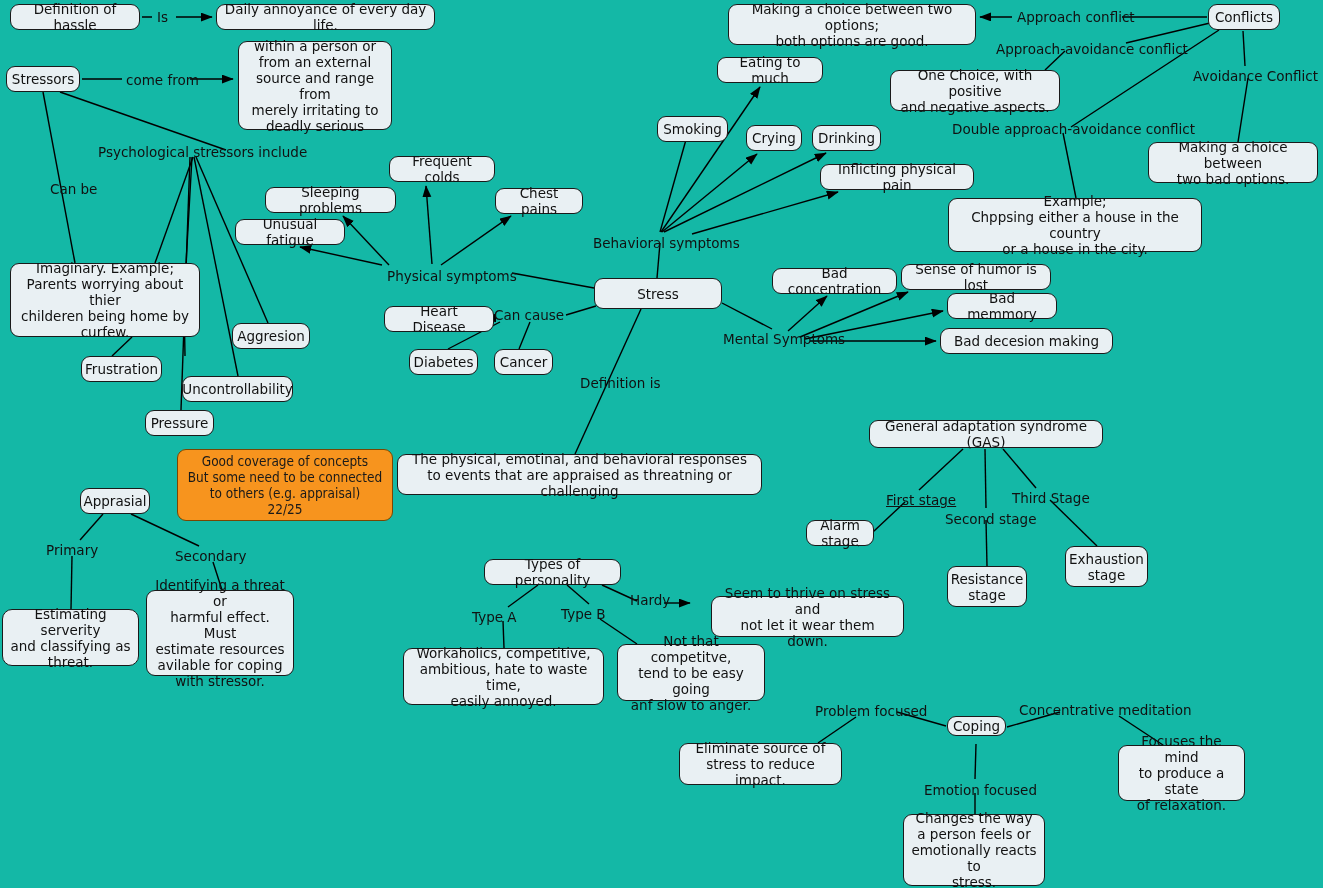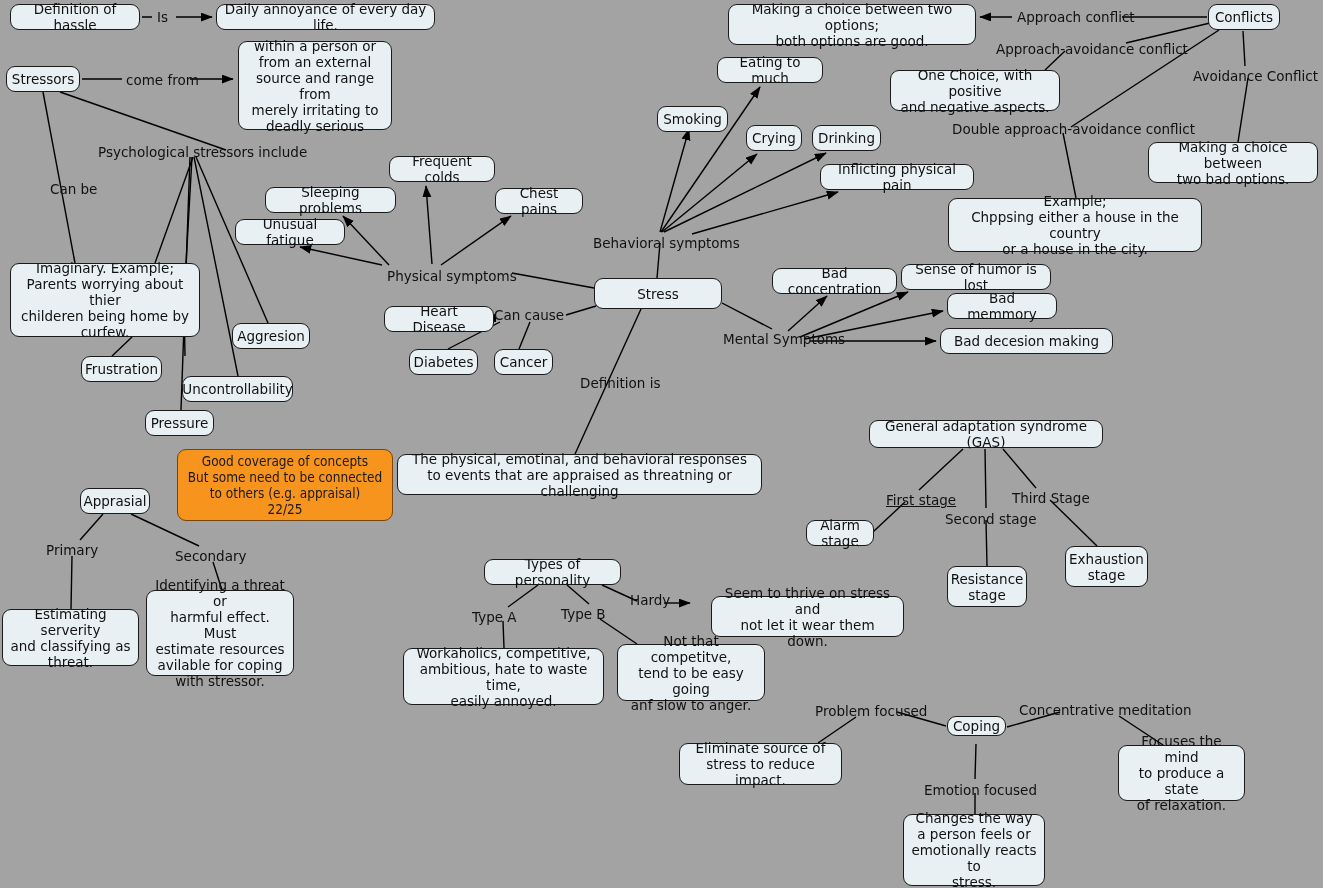--- a/index.html
+++ b/index.html
@@ -1,17 +1,17 @@
 <!DOCTYPE html>
 <html><head>
 <meta charset="utf-8">
 <style>
   html,body{margin:0;padding:0;background:#ffffff;}
   body{font-family:"DejaVu Sans","Liberation Sans",sans-serif;}
-  #map{position:relative;width:1323px;height:888px;background:#a3a3a3;overflow:hidden;}
+  #map{position:relative;width:1323px;height:888px;background:#14b8a6;overflow:hidden;}
   #edges{position:absolute;left:0;top:0;width:1323px;height:888px;pointer-events:none;}
   .node{
     position:absolute;
     box-sizing:border-box;
     background:#e9f0f3;
     border:1.4px solid #1a1a1a;
     border-radius:9px;
     color:#111;
     font-size:13.5px;
     line-height:16px;
@@ -131,21 +131,21 @@
     <div class="node" style="left: 81px; top: 356px; width: 81px; height: 26px;">Frustration</div>
     <div class="node" style="left: 182px; top: 376px; width: 111px; height: 26px;">Uncontrollability</div>
     <div class="node" style="left: 145px; top: 410px; width: 69px; height: 26px;">Pressure</div>
     <div class="node" style="left: 384px; top: 306px; width: 110px; height: 26px;">Heart Disease</div>
     <div class="node" style="left: 409px; top: 349px; width: 69px; height: 26px;">Diabetes</div>
     <div class="node" style="left: 494px; top: 349px; width: 59px; height: 26px;">Cancer</div>
     <div class="node" style="left: 594px; top: 278px; width: 128px; height: 31px;">Stress</div>
     <div class="node" style="left: 728px; top: 4px; width: 248px; height: 41px;">Making a choice between two options;
 both options are good.</div>
     <div class="node" style="left: 717px; top: 57px; width: 106px; height: 26px;">Eating to much</div>
-    <div class="node" style="left: 657px; top: 106px; width: 71px; height: 26px;">Smoking</div>
+    <div class="node" style="left: 657px; top: 116px; width: 71px; height: 26px;">Smoking</div>
     <div class="node" style="left: 746px; top: 125px; width: 56px; height: 26px;">Crying</div>
     <div class="node" style="left: 812px; top: 125px; width: 69px; height: 26px;">Drinking</div>
     <div class="node" style="left: 820px; top: 164px; width: 154px; height: 26px;">Inflicting physical pain</div>
     <div class="node" style="left: 890px; top: 70px; width: 170px; height: 41px;">One Choice, with positive
 and negative aspects.</div>
     <div class="node" style="left: 1208px; top: 4px; width: 72px; height: 26px;">Conflicts</div>
     <div class="node" style="left: 1148px; top: 142px; width: 170px; height: 41px;">Making a choice between
 two bad options.</div>
     <div class="node" style="left: 948px; top: 198px; width: 254px; height: 54px;">Example;
 Chppsing either a house in the country
@@ -160,21 +160,21 @@
 stage</div>
     <div class="node" style="left: 1065px; top: 546px; width: 83px; height: 41px;">Exhaustion
 stage</div>
     <div class="node orange" style="left: 177px; top: 449px; width: 216px; height: 72px;">Good coverage of concepts
 But some need to be connected
 to others (e.g. appraisal)
 22/25</div>
     <div class="node" style="left: 397px; top: 454px; width: 365px; height: 41px;">The physical, emotinal, and behavioral responses
 to events that are appraised as threatning or challenging</div>
     <div class="node" style="left: 80px; top: 488px; width: 70px; height: 26px;">Apprasial</div>
-    <div class="node" style="left: 2px; top: 609px; width: 137px; height: 57px;">Estimating serverity
+    <div class="node" style="left: 2px; top: 609px; width: 137px; height: 57px; border-radius: 10px;">Estimating serverity
 and classifying as
 threat.</div>
     <div class="node" style="left: 146px; top: 590px; width: 148px; height: 86px;">Identifying a threat or
 harmful effect. Must
 estimate resources
 avilable for coping
 with stressor.</div>
     <div class="node" style="left: 484px; top: 559px; width: 137px; height: 26px;">Types of personality</div>
     <div class="node" style="left: 711px; top: 596px; width: 193px; height: 41px;">Seem to thrive on stress and
 not let it wear them down.</div>

